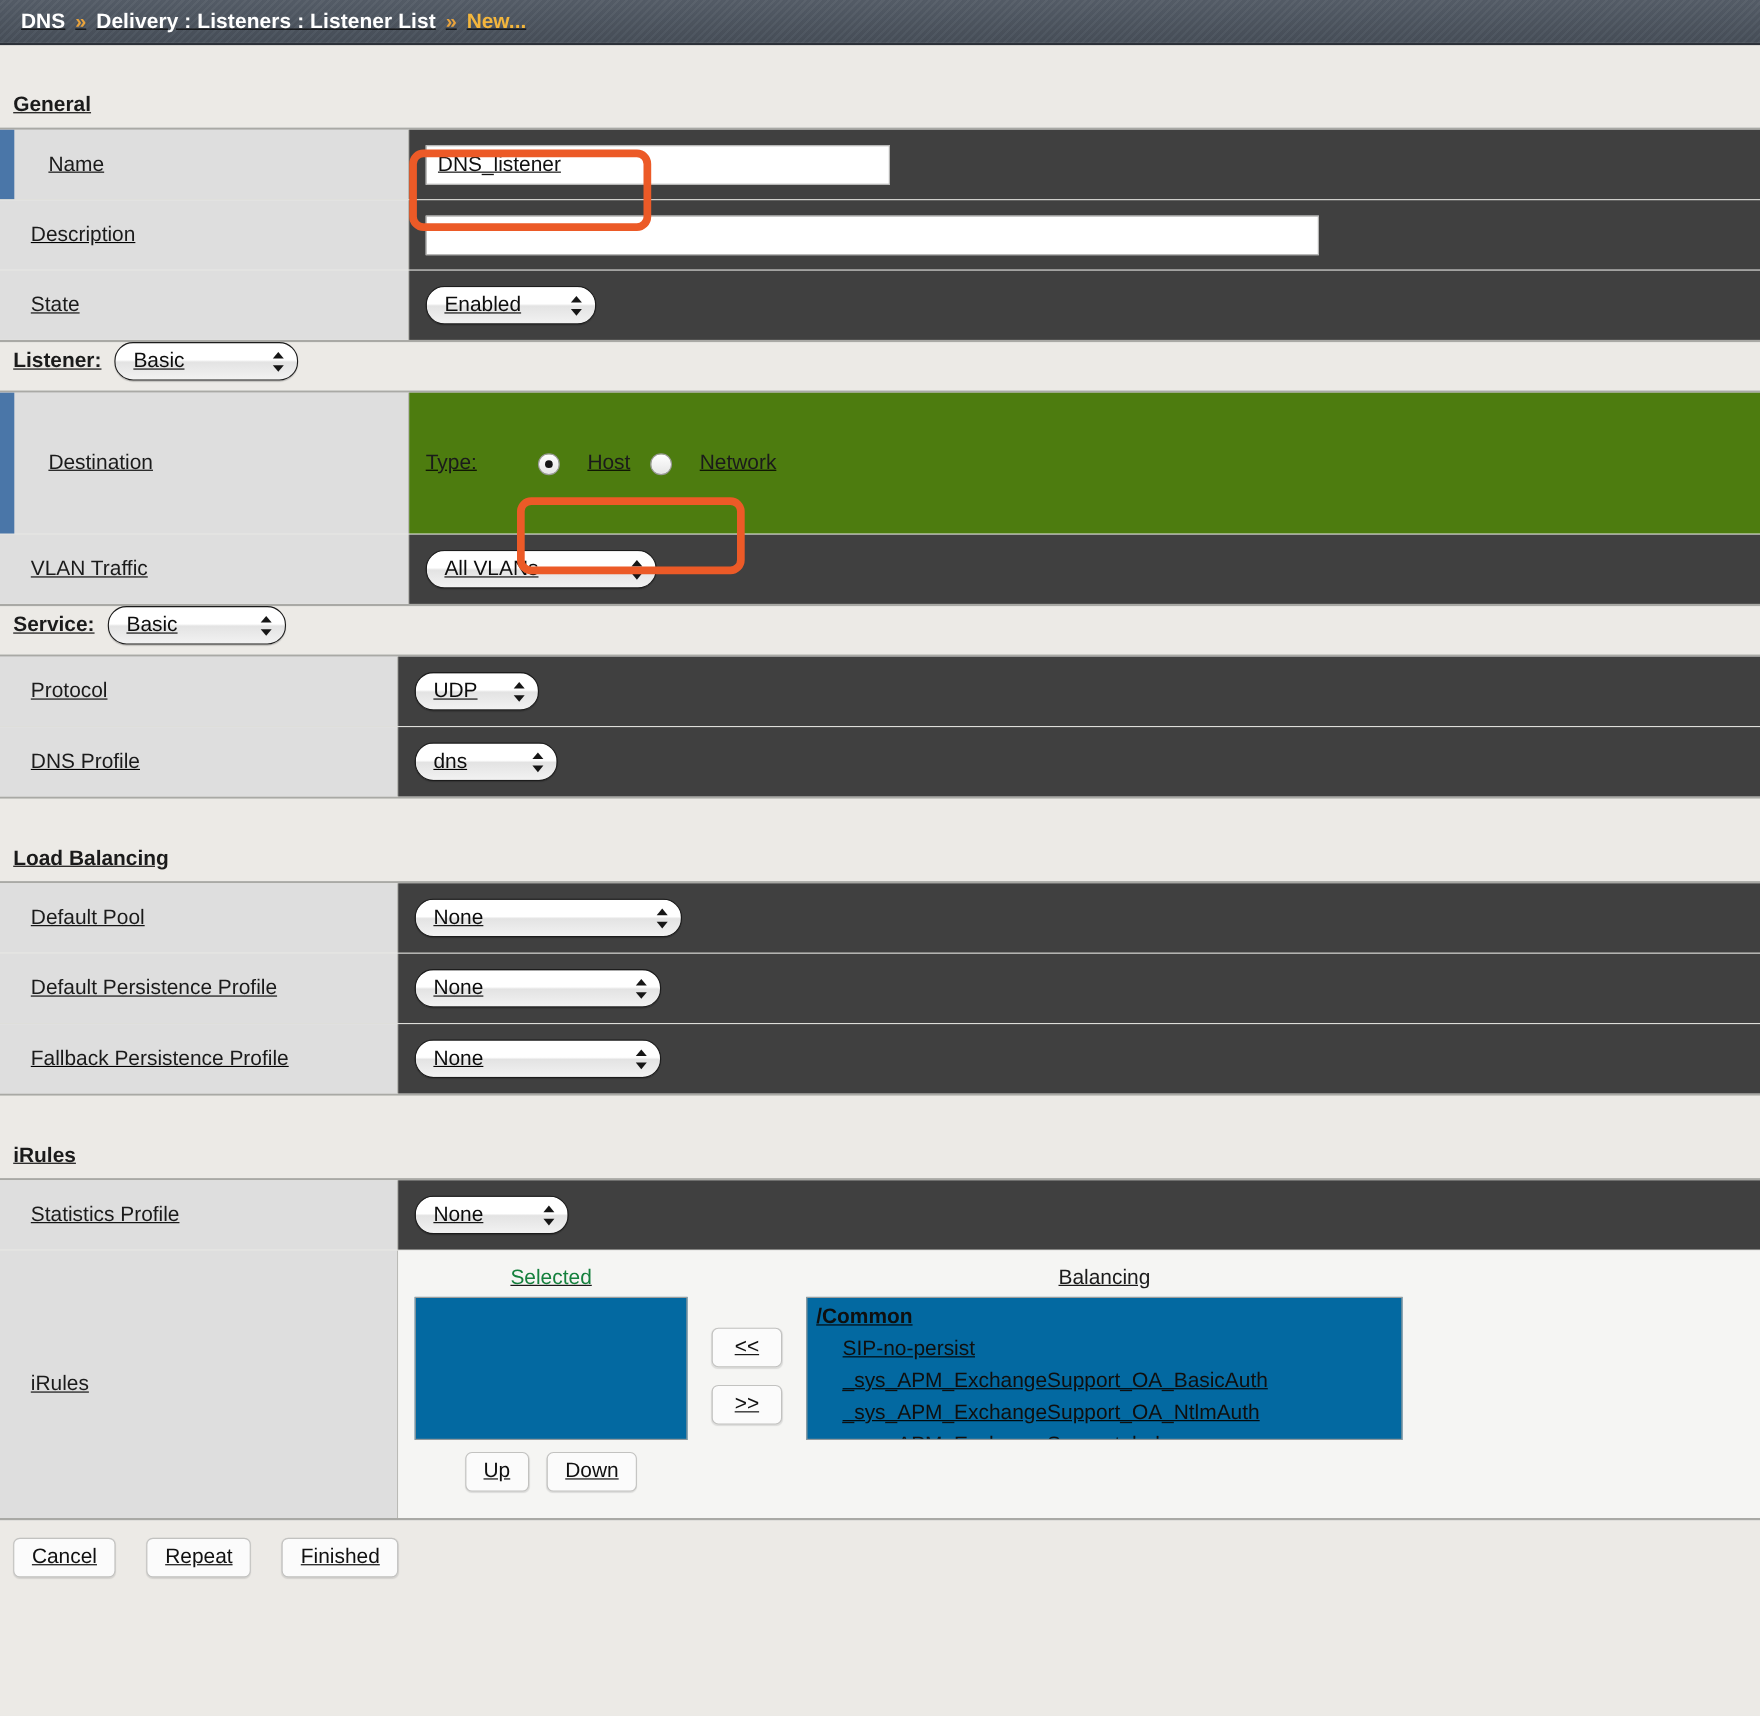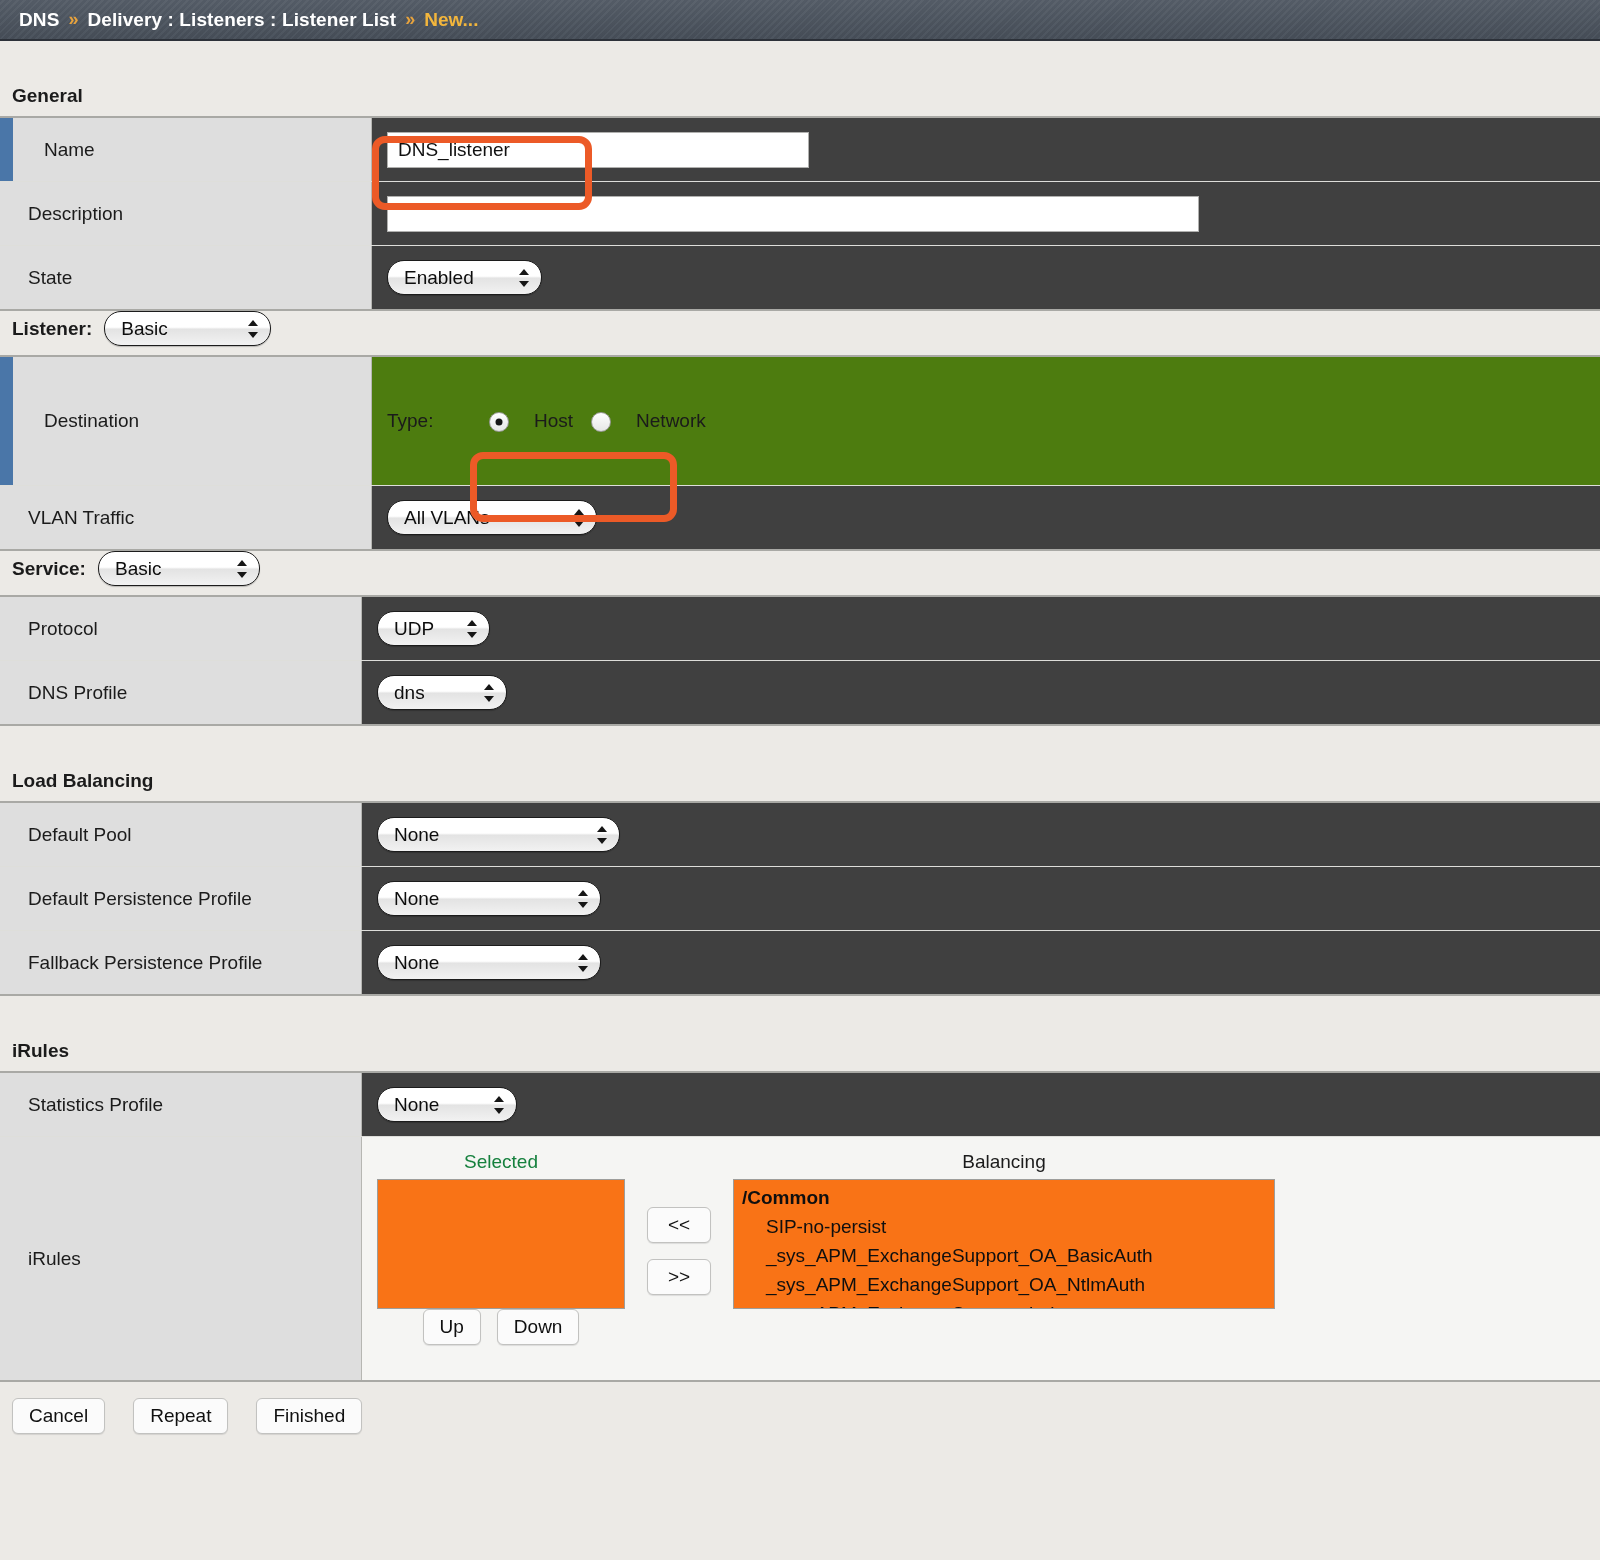--- a/index.html
+++ b/index.html
@@ -7,20 +7,21 @@
     padding: 0;
     background: #eceae6;
     font-family: "Liberation Sans", sans-serif;
   }
   #page {
     position: relative;
     width: 1600px;
     height: 1560px;
     background: #eceae6;
     overflow: hidden;
+    text-decoration: underline;
   }
 
   
   .bcbar {
     position: relative;
     height: 41px;
     background:
       repeating-linear-gradient(-45deg,
         rgba(255,255,255,0.035) 0px,
         rgba(255,255,255,0.035) 2px,
@@ -245,21 +246,21 @@
   }
   .dl-head .h-gap { width: 108px; }
   .dl-head .h-avl {
     width: 542px;
     text-align: center;
     font-size: 19px;
     color: #1b1b1b;
   }
   .dl-body { display: flex; align-items: flex-start; }
   .listbox {
-    background: #f97316;
+    background: #0369a1;
     border: 1px solid #9d9d9b;
     box-sizing: border-box;
     overflow: hidden;
   }
   .lb-selected { width: 248px; height: 130px; }
   .lb-available {
     width: 542px;
     height: 130px;
     padding: 3px 0 0 4px;
   }
@@ -294,20 +295,21 @@
     cursor: pointer;
     white-space: nowrap;
     line-height: 1.15;
   }
   .btn-xfer { padding: 6px 20px; }
   .updown {
     width: 248px;
     display: flex;
     justify-content: center;
     gap: 16px;
+    margin-top: 11px;
   }
 
   
   .footer {
     padding: 16px 0 0 12px;
     display: flex;
     gap: 28px;
   }
 
   

